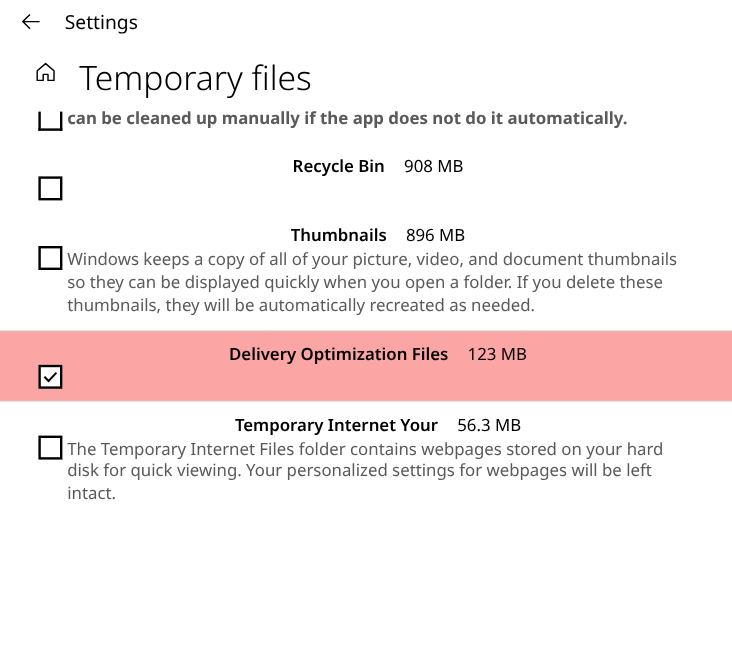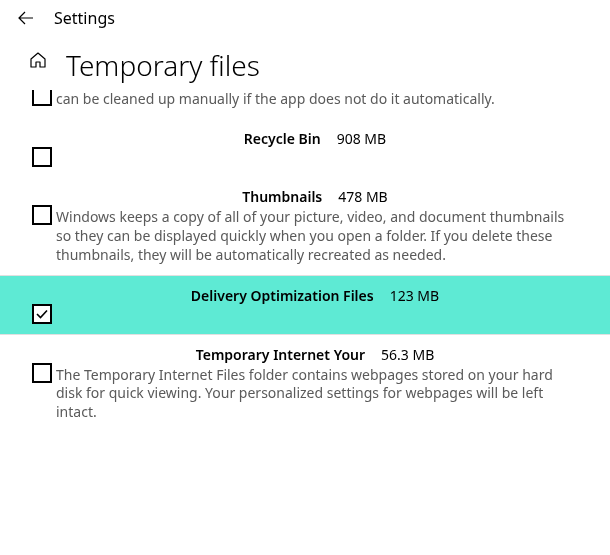--- a/index.html
+++ b/index.html
@@ -53,21 +53,21 @@
   }
   .list {
     margin-top: 8px;
   }
   .item {
     display: flex;
     align-items: flex-start;
     padding: 10px 36px 10px 32px;
   }
   .item.selected {
-    background: #5eead4;
+    background: #fca5a5;
     border: 1px solid #e0e0e0;
     border-left: none;
     border-right: none;
   }
   .checkbox {
     width: 20px;
     height: 20px;
     border: 2px solid #000;
     margin-right: 4px;
     margin-top: 18px;
@@ -111,21 +111,22 @@
     margin-left: 16px;
   }
   .item-desc {
     font-size: 14px;
     color: #5a5a5a;
     line-height: 1.35;
     margin-top: 2px;
   }
   .item.partial {
     padding-top: 0;
-    align-items: flex-start;
+    align-items: flex-end;
+    font-weight: bold;
   }
   .item.partial .item-desc {
     margin-top: -2px;
   }
 </style>
 </head>
 <body>
 
 <div class="titlebar">
   <div class="back-btn">
@@ -159,21 +160,21 @@
           <div class="item-title">Recycle Bin</div>
           <div class="item-size">908 MB</div>
         </div>
       </div>
     </div>
     <div class="item">
       <div class="checkbox"></div>
       <div class="item-body">
         <div class="item-header">
           <div class="item-title">Thumbnails</div>
-          <div class="item-size">478 MB</div>
+          <div class="item-size">896 MB</div>
         </div>
         <div class="item-desc">Windows keeps a copy of all of your picture, video, and document thumbnails so they can be displayed quickly when you open a folder. If you delete these thumbnails, they will be automatically recreated as needed.</div>
       </div>
     </div>
     <div class="item selected">
       <div class="checkbox checked">
         <svg viewBox="0 0 14 14">
           <path d="M2 7 L5.5 10.5 L12 3.5" stroke="#000" stroke-width="1.6" fill="none"></path>
         </svg>
       </div>

